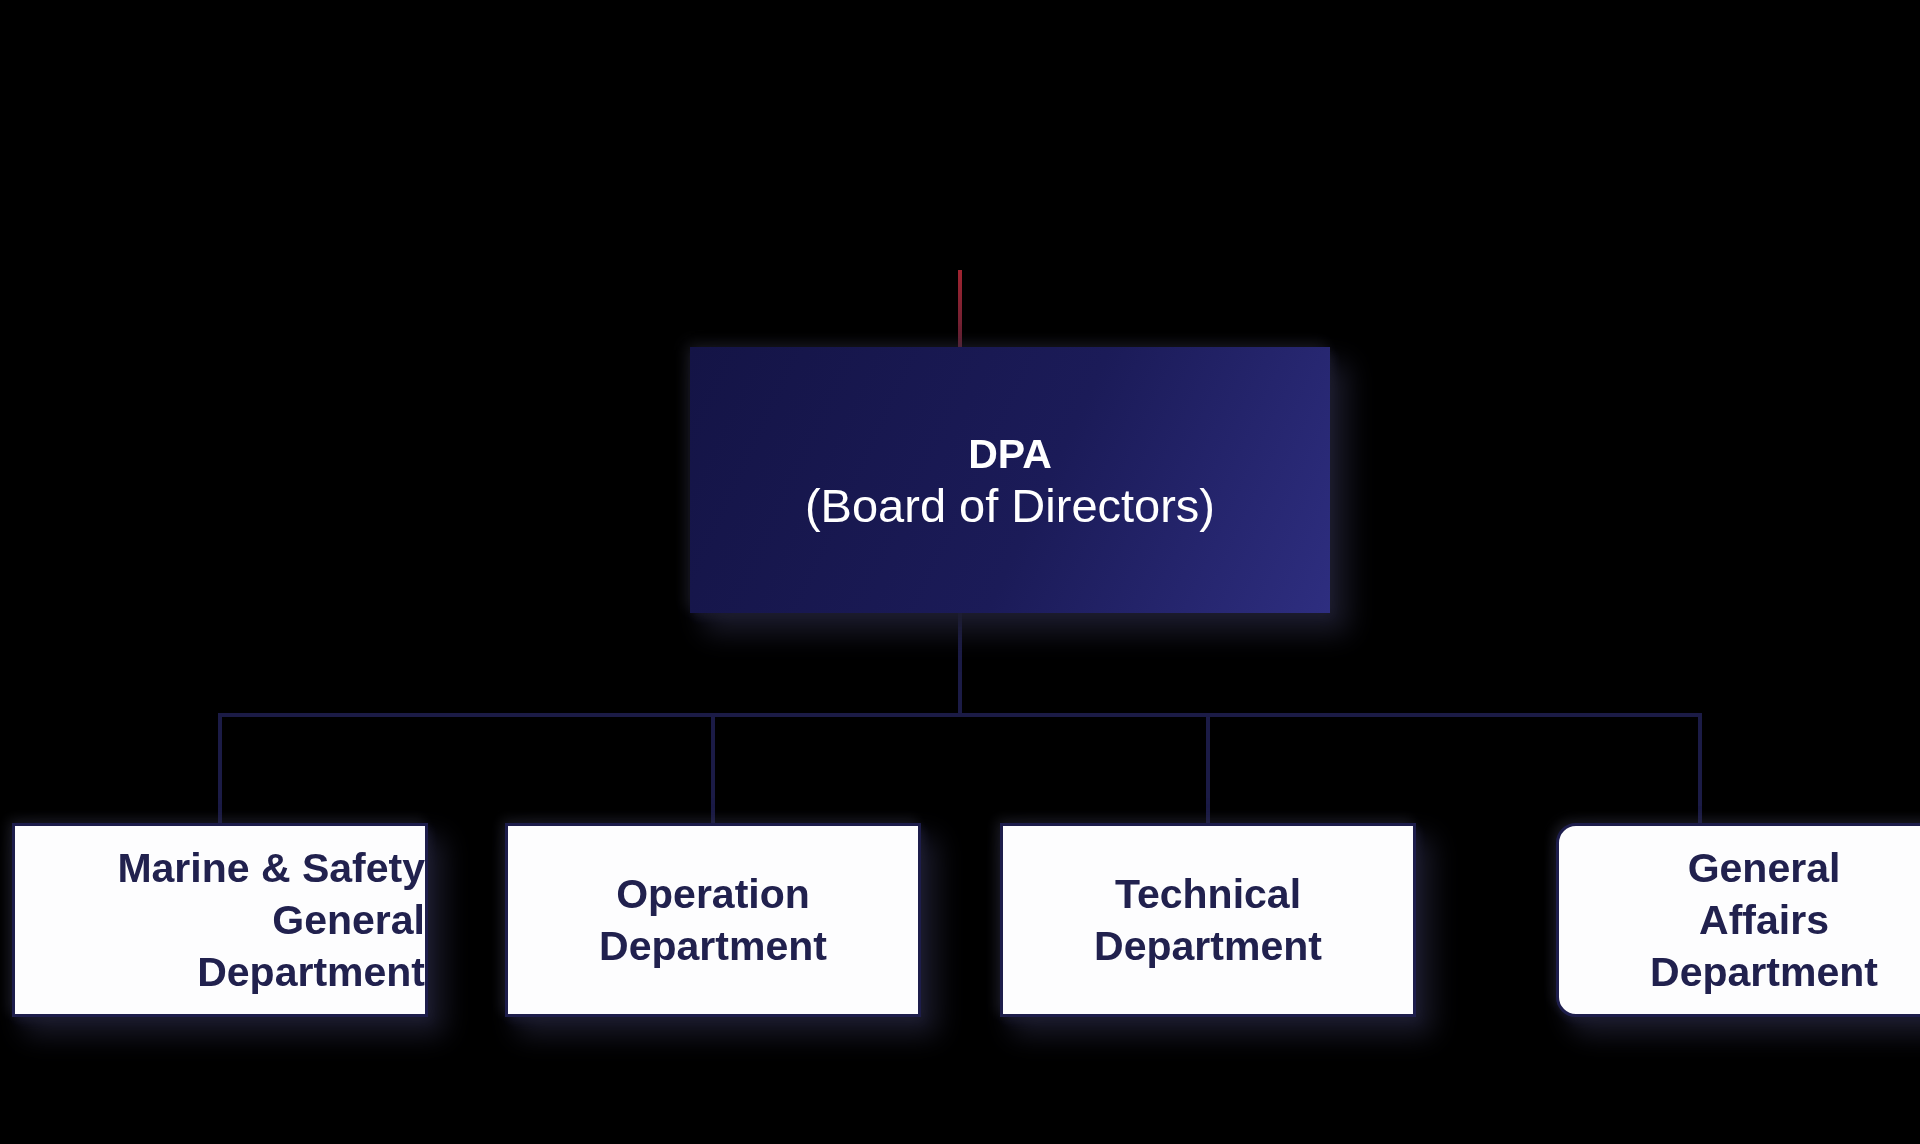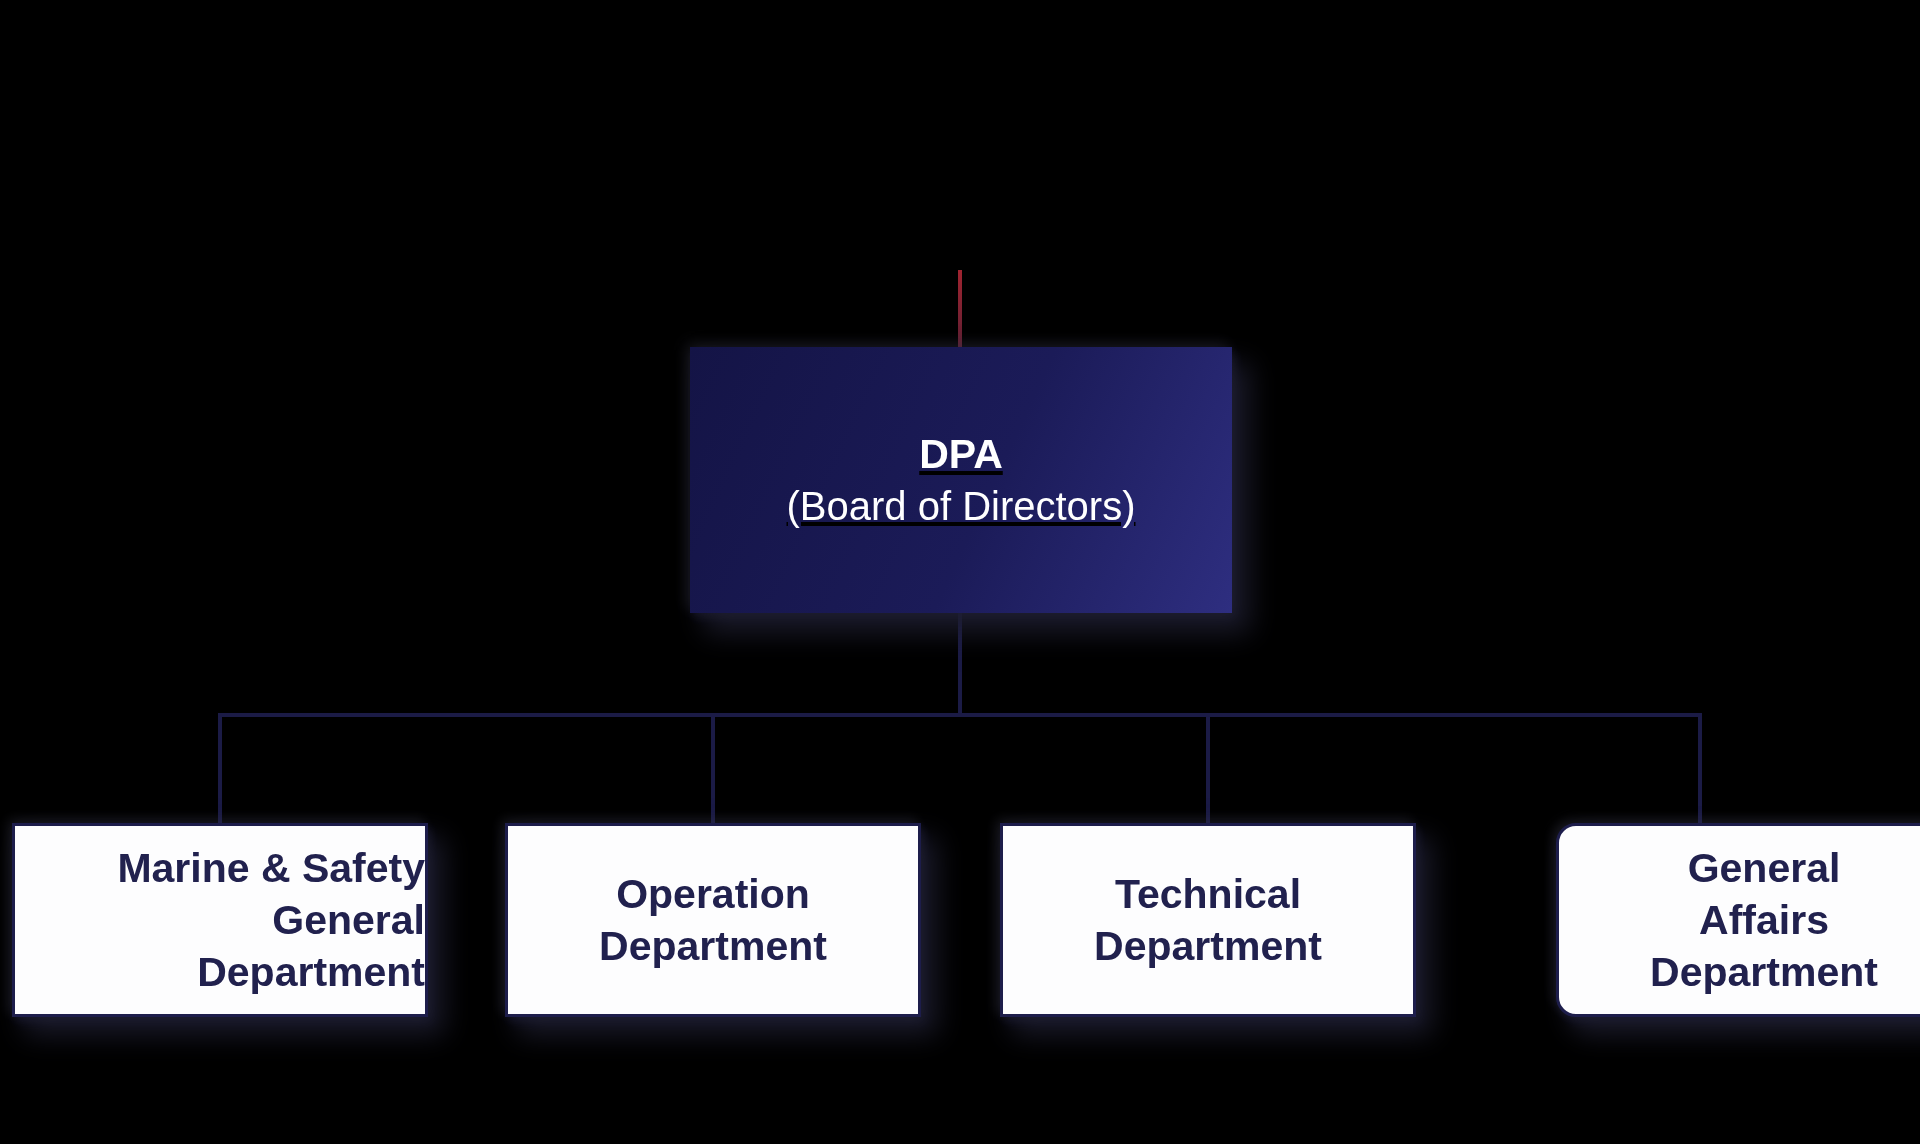--- a/index.html
+++ b/index.html
@@ -48,45 +48,44 @@
     color: #ffffff;
     font-size: 42px;
     font-weight: 700;
     letter-spacing: 1px;
   }
 
   
   .dpa-box {
     position: absolute;
     left: 690px; top: 347px;
-    width: 542px; height: 266px;
+    width: 640px; height: 266px;
     background: #d3dcf0;
     box-sizing: border-box;
     box-shadow: 16px 18px 26px 2px rgba(30,30,48,0.85),
                 -4px -4px 14px rgba(70,70,85,0.35),
                 4px 6px 10px rgba(25,25,50,0.6);
-    text-decoration: underline;
   }
   .dpa-inner {
     width: 100%; height: 100%;
     background: linear-gradient(115deg, #141446 0%, #1b1b58 55%, #2e2e80 100%);
     display: flex;
     flex-direction: column;
     align-items: center;
     justify-content: center;
   }
   .dpa-line1 {
     color: #ffffff;
     font-size: 41px;
     font-weight: 700;
     line-height: 52px;
   }
   .dpa-line2 {
     color: #ffffff;
-    font-size: 40px;
+    font-size: 47px;
     font-weight: 400;
     line-height: 52px;
   }
 
   
   .dept-box {
     position: absolute;
     top: 823px;
     width: 416px; height: 194px;
     background: #fdfdfe;

